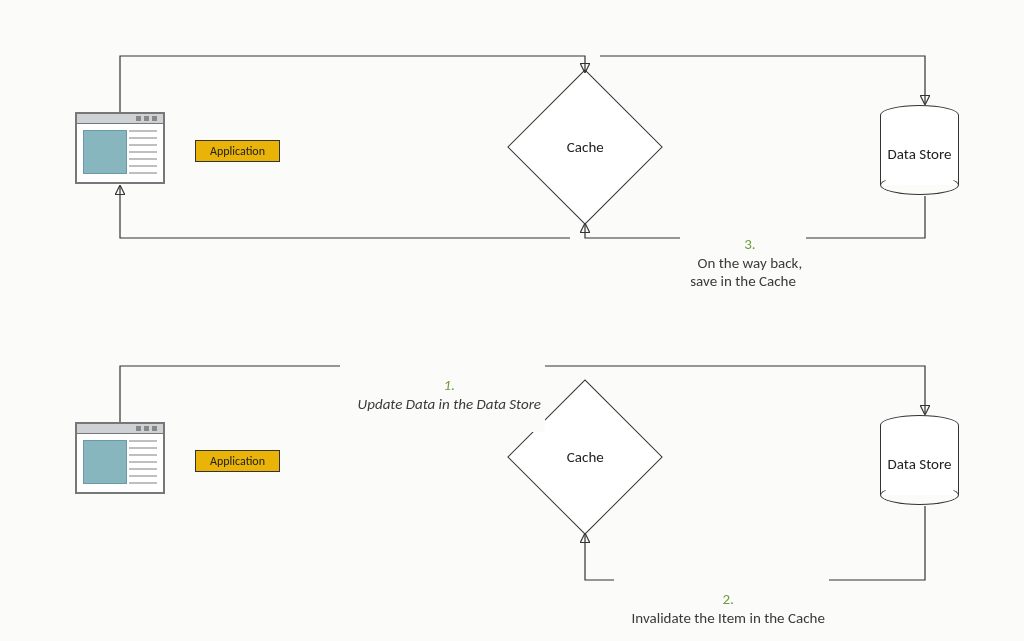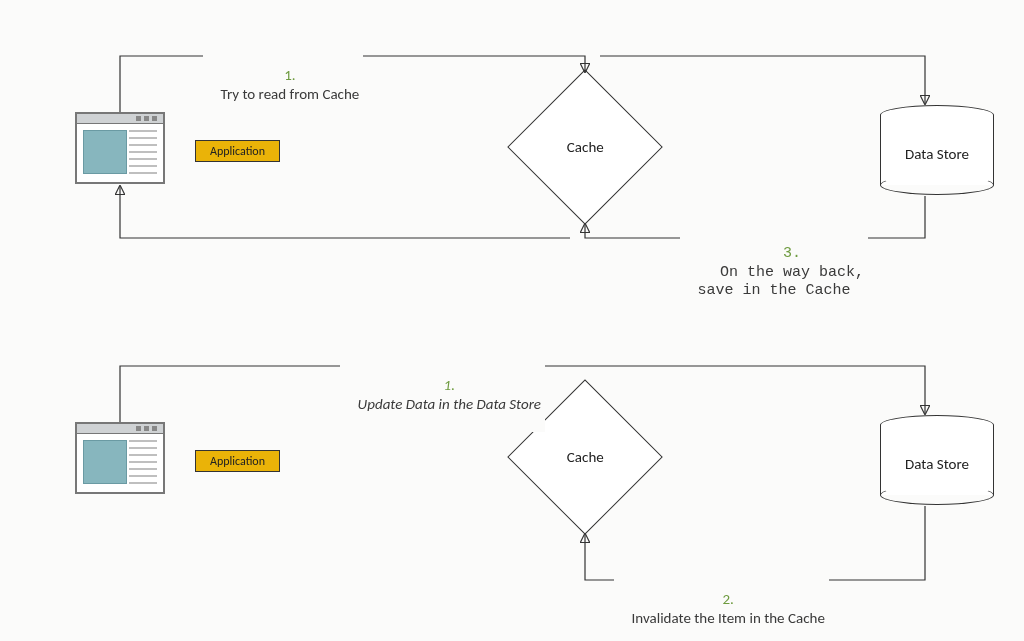--- a/index.html
+++ b/index.html
@@ -86,21 +86,21 @@
     display: flex;
     align-items: center;
     justify-content: center;
   }
   .diamond > span {
     transform: rotate(-45deg);
   }
   
   .cylinder {
     position: absolute;
-    width: 114px;
+    width: 79px;
     height: 90px;
   }
   .cylinder .body {
     position: absolute;
     top: 10px; bottom: 10px; left: 0; right: 0;
     border-left: 1px solid #333;
     border-right: 1px solid #333;
     background: #fff;
     display: flex;
     align-items: center;
@@ -164,25 +164,21 @@
     </defs>
 
     <path d="M120,112 L120,56 L585,56 L585,72" marker-end="url(#ah)"></path>
 
     <path d="M600,56 L925,56 L925,104" marker-end="url(#ah)"></path>
 
     <path d="M925,196 L925,238 L585,238 L585,224" marker-end="url(#ah)"></path>
     <path d="M570,238 L120,238 L120,186" marker-end="url(#ah)"></path>
   </svg>
 
-  <div class="flow-label" style="left:203px; top:47px;">
-    <span class="num">1.</span>
-    <span>Try to read from Cache</span>
-  </div>
-  <div class="flow-label" style="left:680px; top:226px;font-family:Liberation Mono, monospace;">
+  <div class="flow-label" style="left:680px; top:216px;">
     <span class="num">3.</span>
     <span>On the way back,
 save in the Cache</span>
   </div>
 
   <div class="app-icon" style="left:75px; top:422px;">
     <div class="win">
         <div class="titlebar"></div>
         <div class="content-left"></div>
         <div class="content-right"></div>

